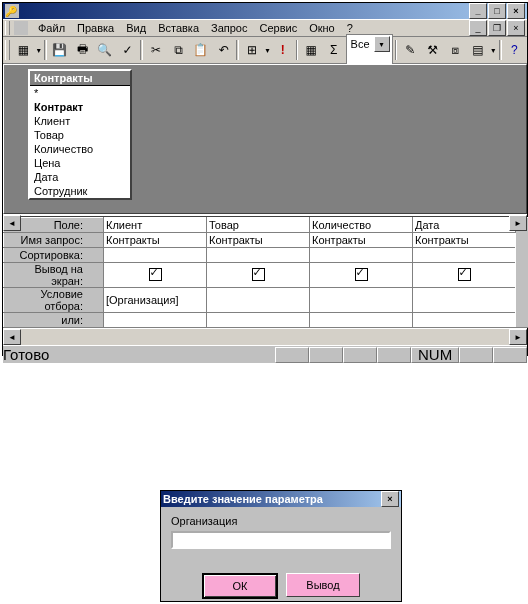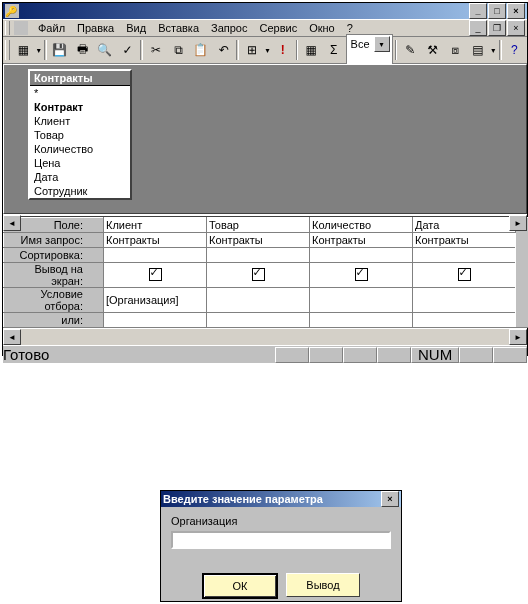--- a/index.html
+++ b/index.html
@@ -213,21 +213,21 @@
     border:2px inset #fff;
     background:#fff;
     padding:0 2px;
     font-family: inherit; font-size:11px;
   }
   .dlg-btns {
     display:flex; justify-content:center; gap:8px; margin-top:6px;
   }
   .dlg-btn {
     width:72px; height:22px;
-    background:#fef9c3;
+    background:#f9a8d4;
     border:1px solid #fff; border-right-color:#404040; border-bottom-color:#404040;
     display:flex;align-items:center;justify-content:center;margin-top:14px;
   }
   .dlg-btn.default { border:2px solid #000; box-shadow: inset 1px 1px #fff, inset -1px -1px #404040; }
 </style>
 </head>
 <body>
 
 <div class="window win-main">
   <div class="titlebar">

